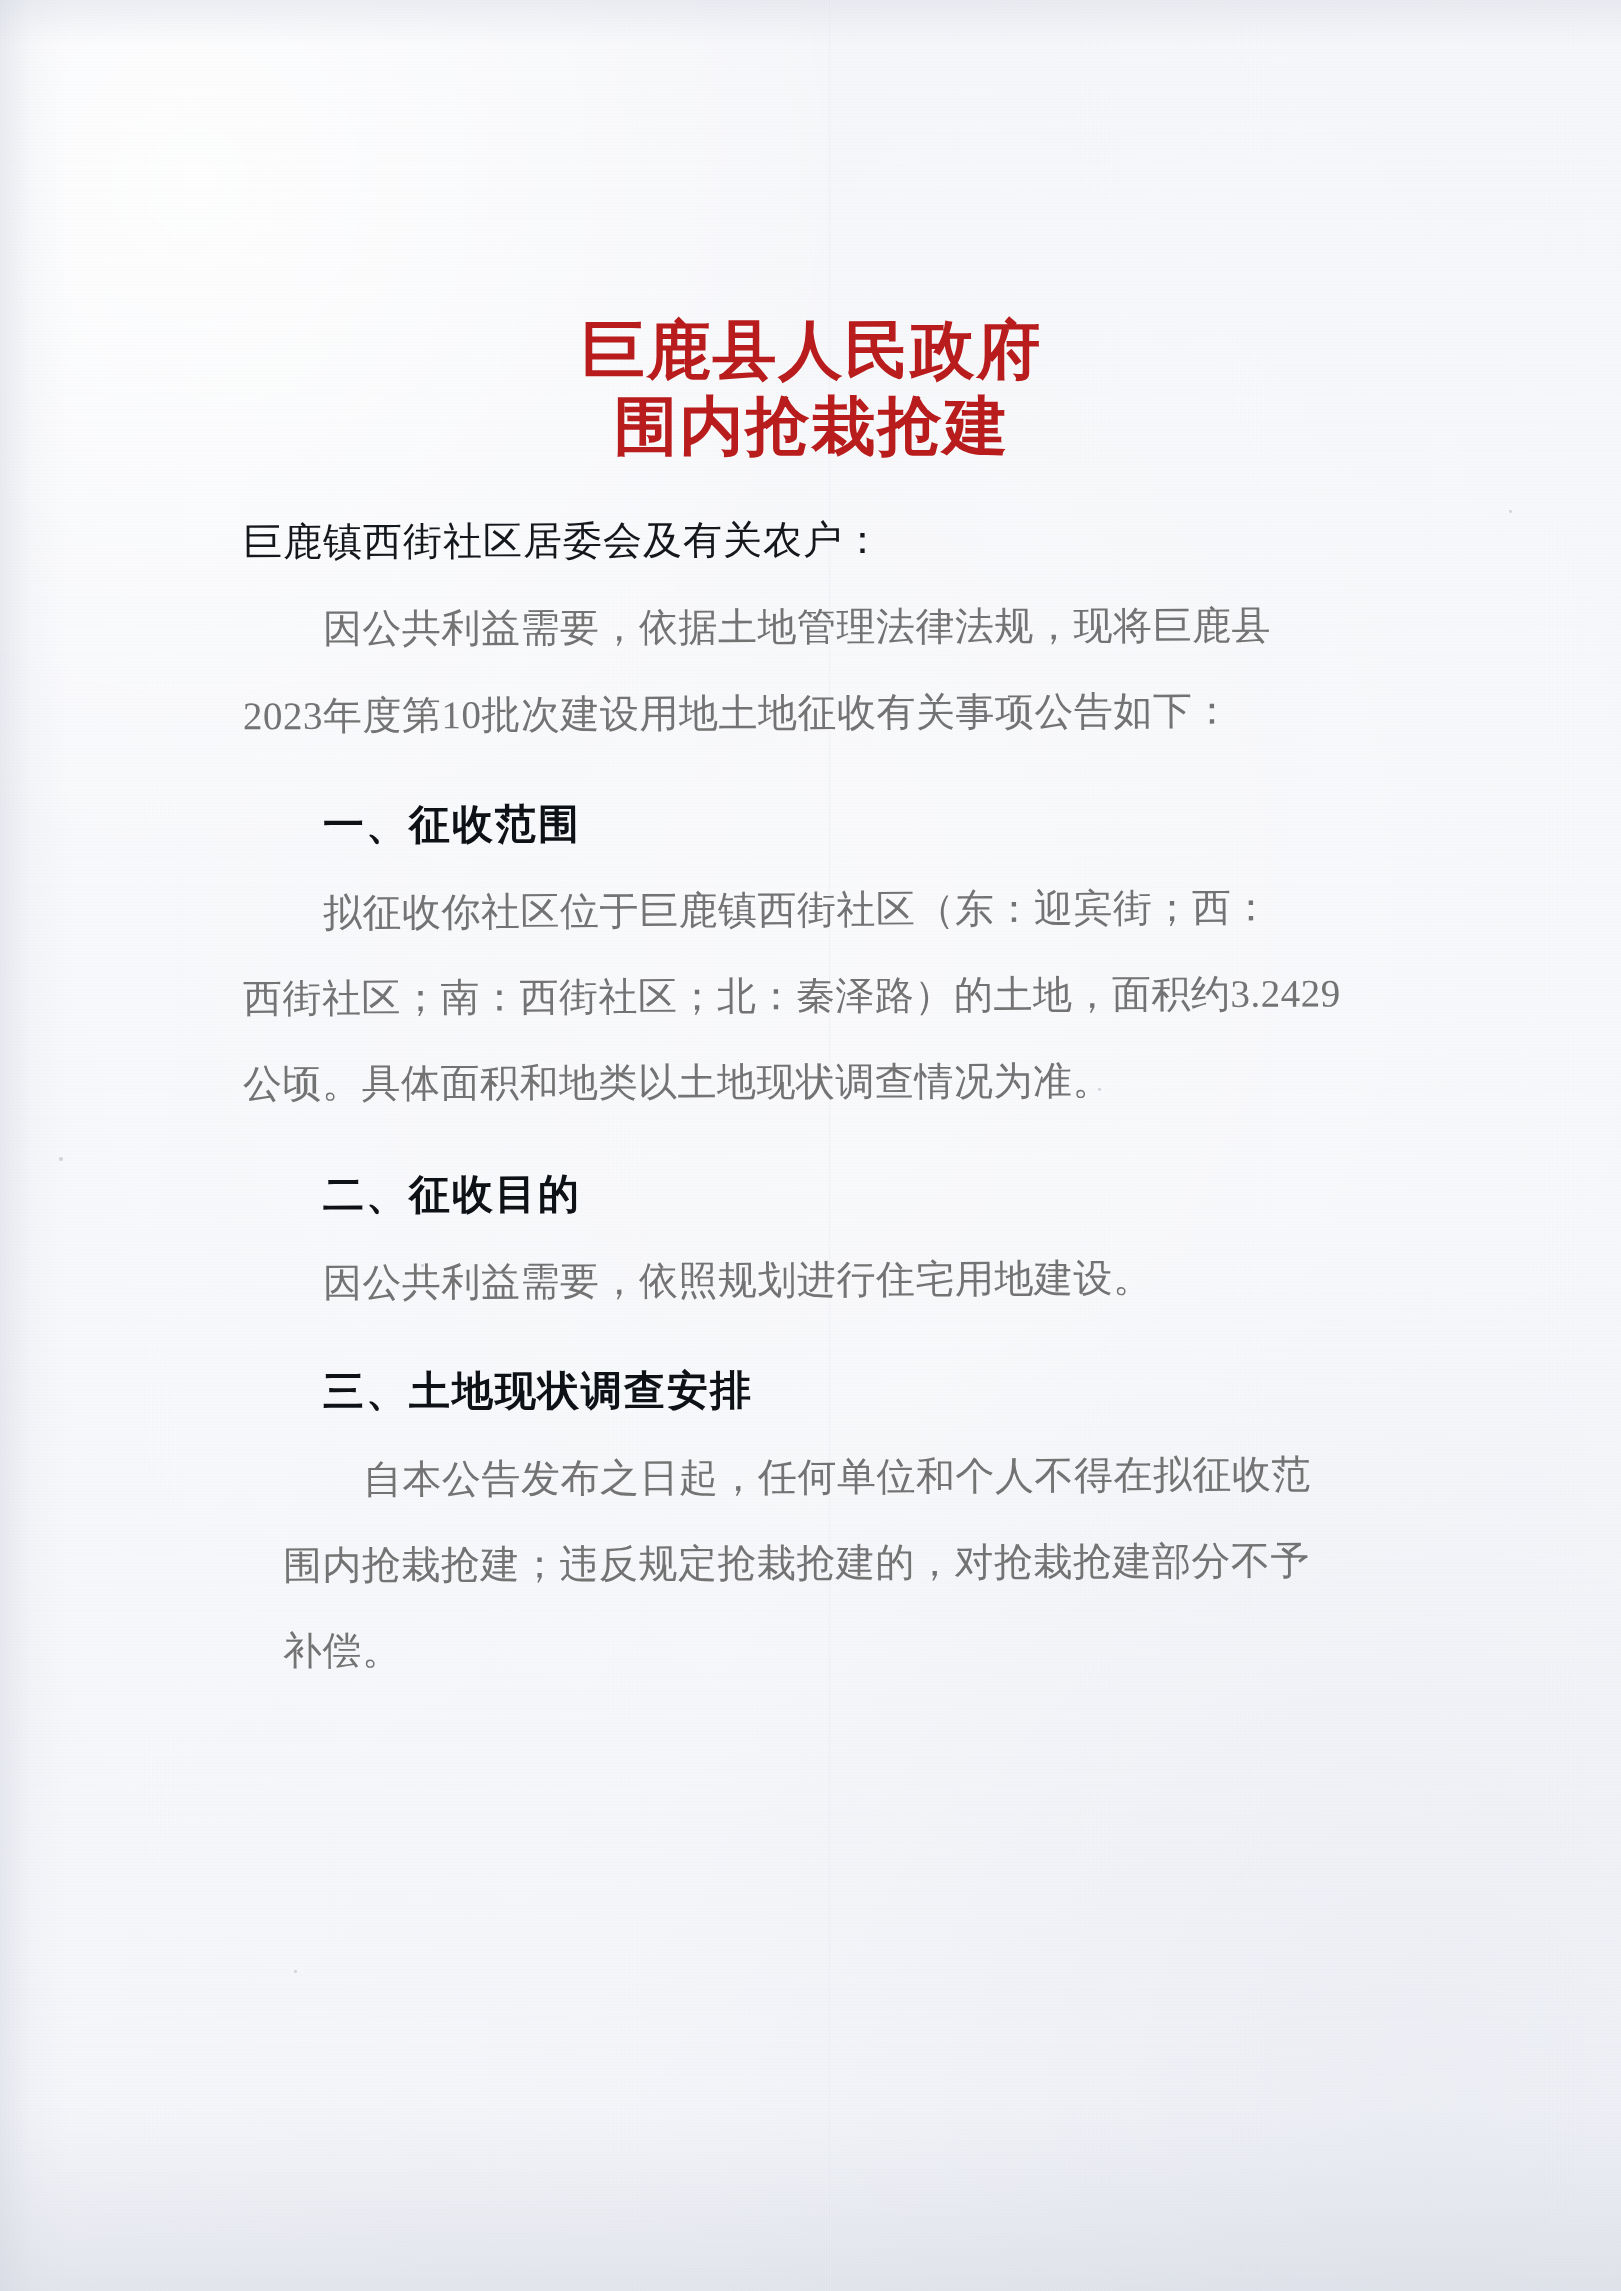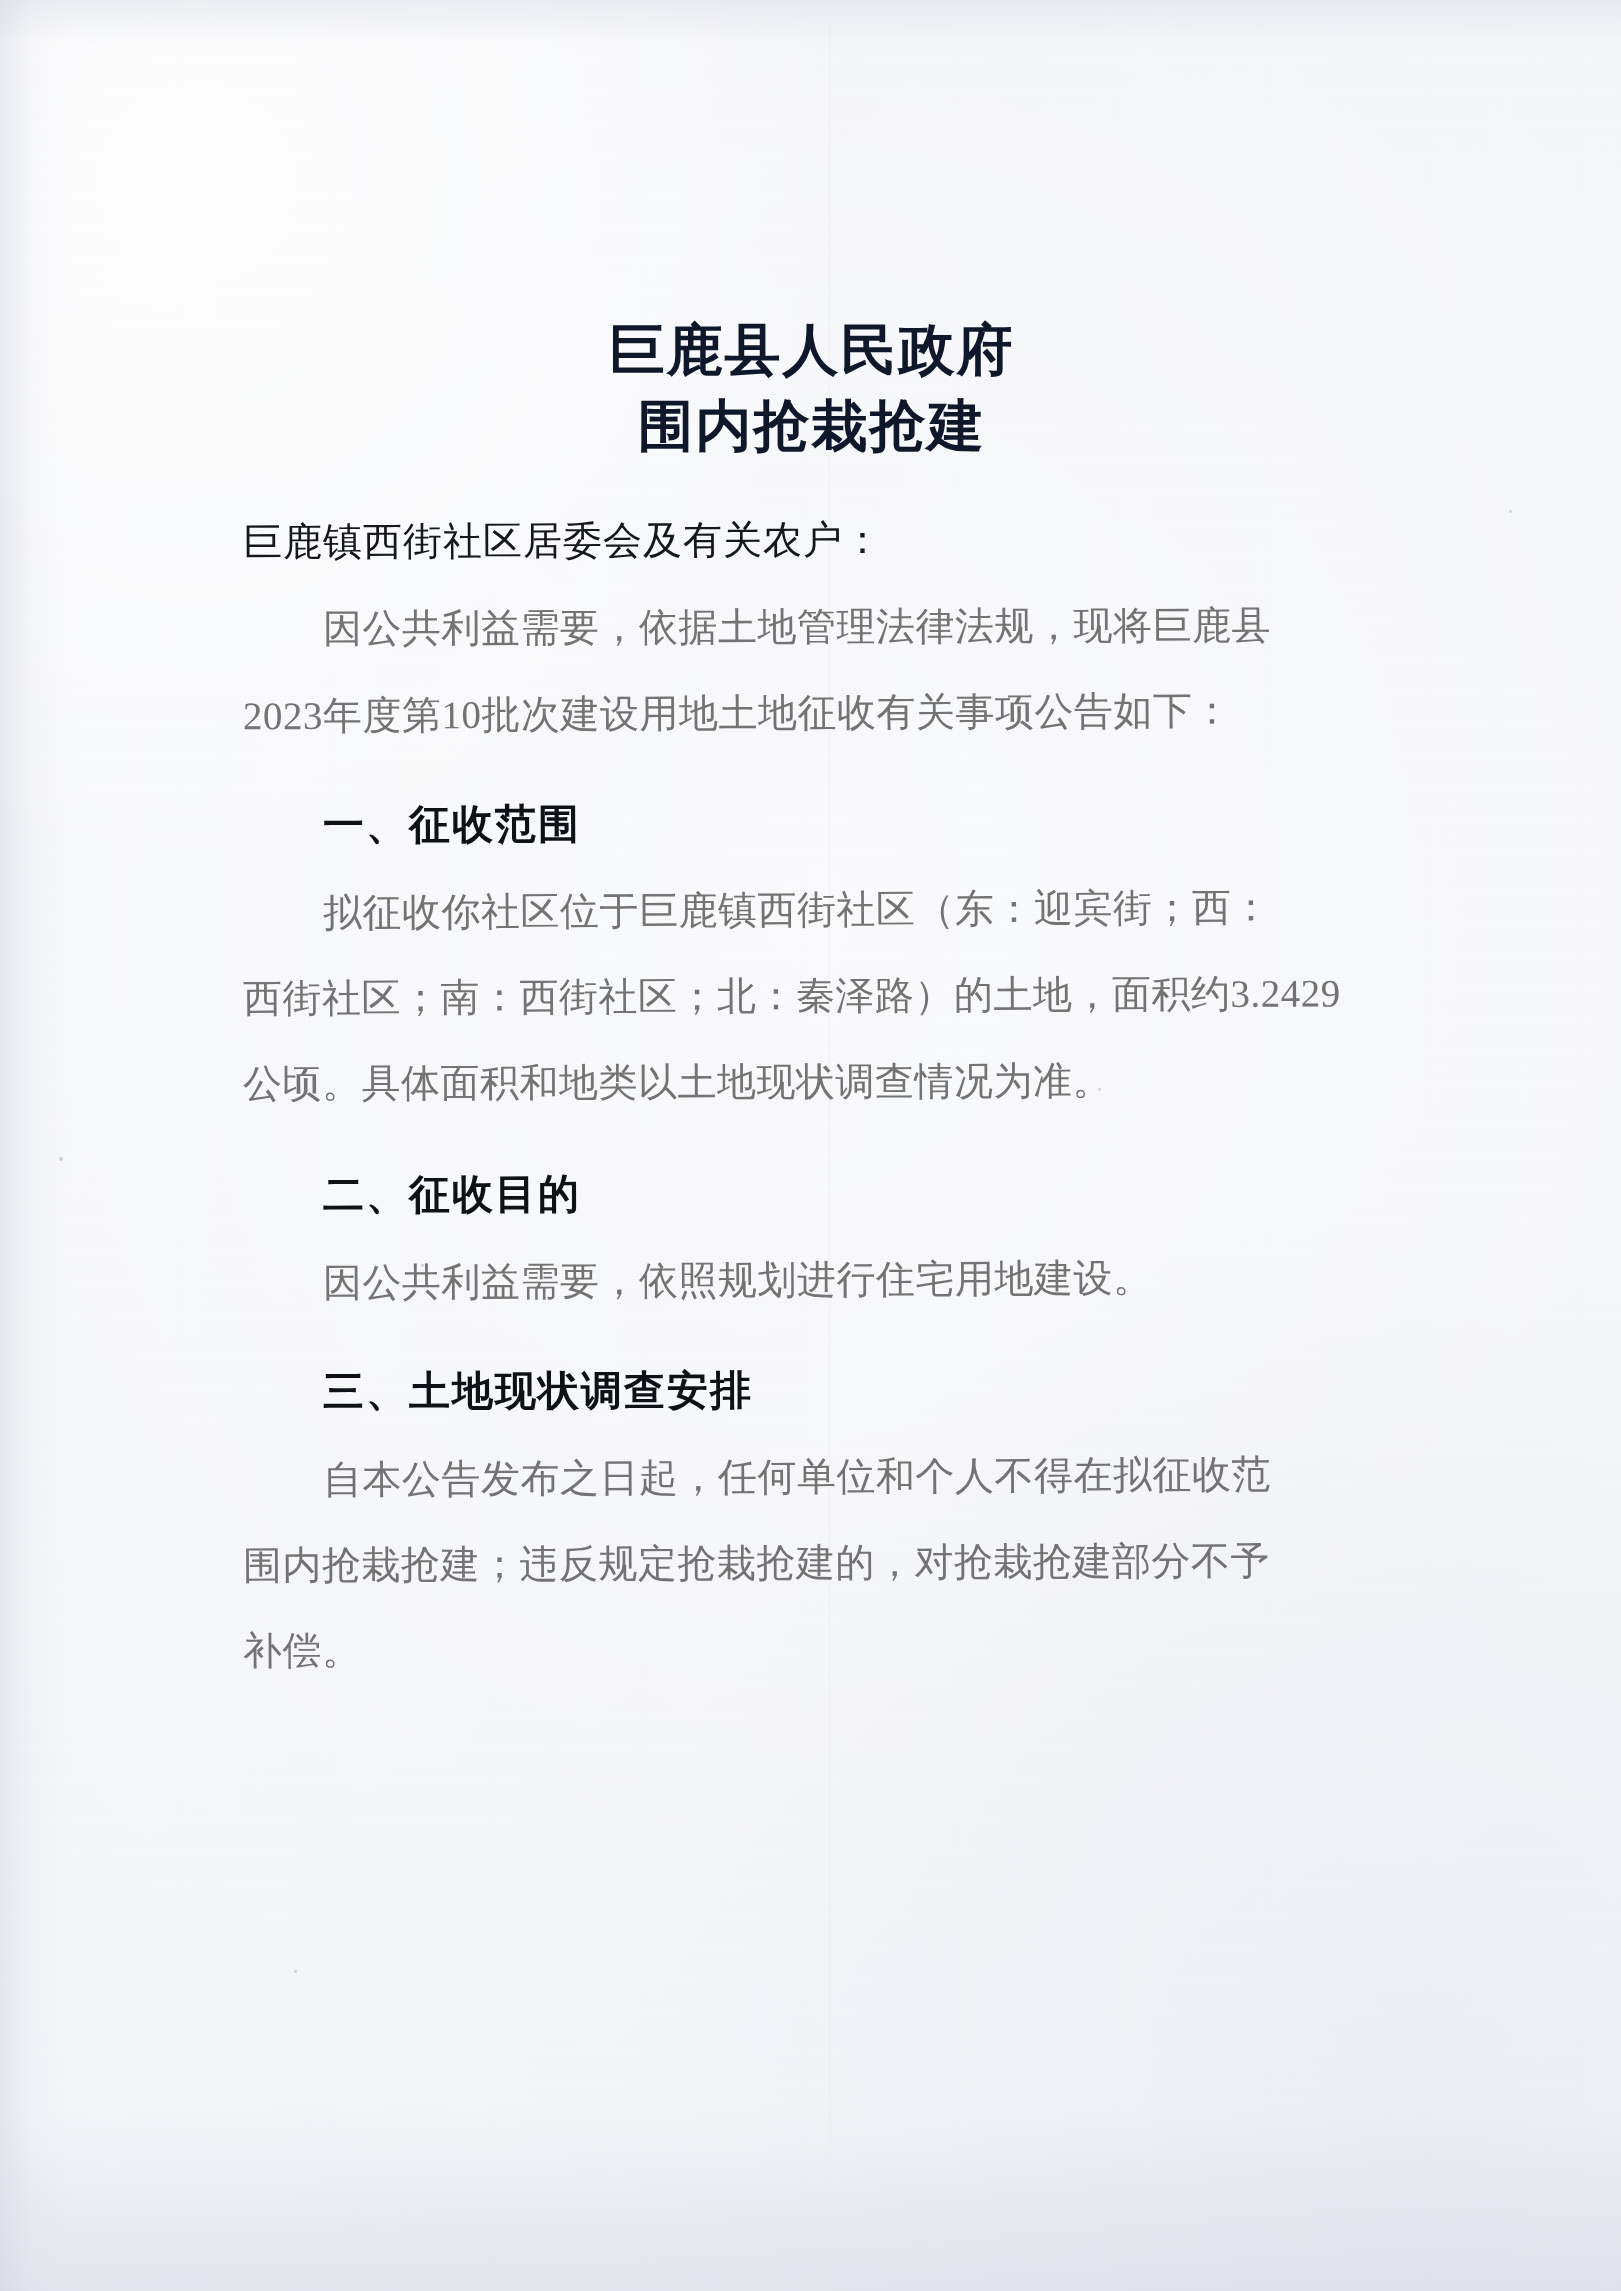--- a/index.html
+++ b/index.html
@@ -81,24 +81,24 @@
     width: 1137px;
     height: 2292px;
   }
 
   
   .doc-title {
     margin-top: 312px;
     text-align: center;
     font-family: "DejaVu Sans", "Liberation Sans", sans-serif;
     font-weight: bold;
-    font-size: 56px;
+    font-size: 64px;
     line-height: 76px;
     letter-spacing: 2px;
-    color: #0f172a;
+    color: #b91c1c;
   }
   .doc-title .title-line { display: block; }
 
   
   .salutation {
     margin-top: 45px;
     font-size: 39px;
     line-height: 61px;
     letter-spacing: 1px;
     color: #14171c;
@@ -111,21 +111,21 @@
     letter-spacing: 0.5px;
     color: #737373;
   }
   .para .ln { display: block; white-space: nowrap; }
   .para .ln.indent { padding-left: 80px; }
 
   .para-intro { margin-top: 13.7px; }
   .para-scope { margin-top: 2px; }
   .para-purpose { margin-top: 2px; }
   .para-survey { margin-top: 2px; }
-  .para-notice { margin-top: 2px; }
+  .para-notice { margin-top: 2px; margin-left: 40px; }
 
   .section-heading {
     margin-top: 25.5px;
     padding-left: 80px;
     font-family: "DejaVu Sans", "Liberation Sans", sans-serif;
     font-weight: bold;
     font-size: 41px;
     line-height: 84px;
     letter-spacing: 2px;
     color: #0e1116;

